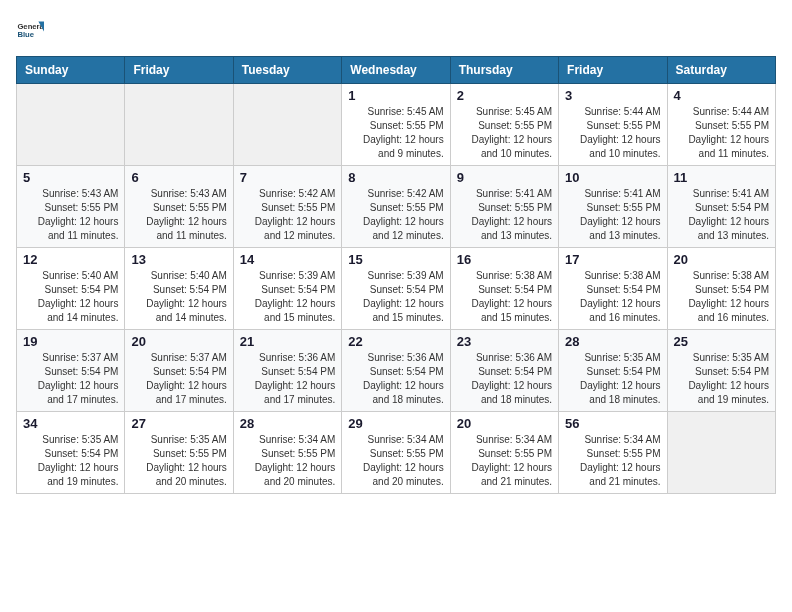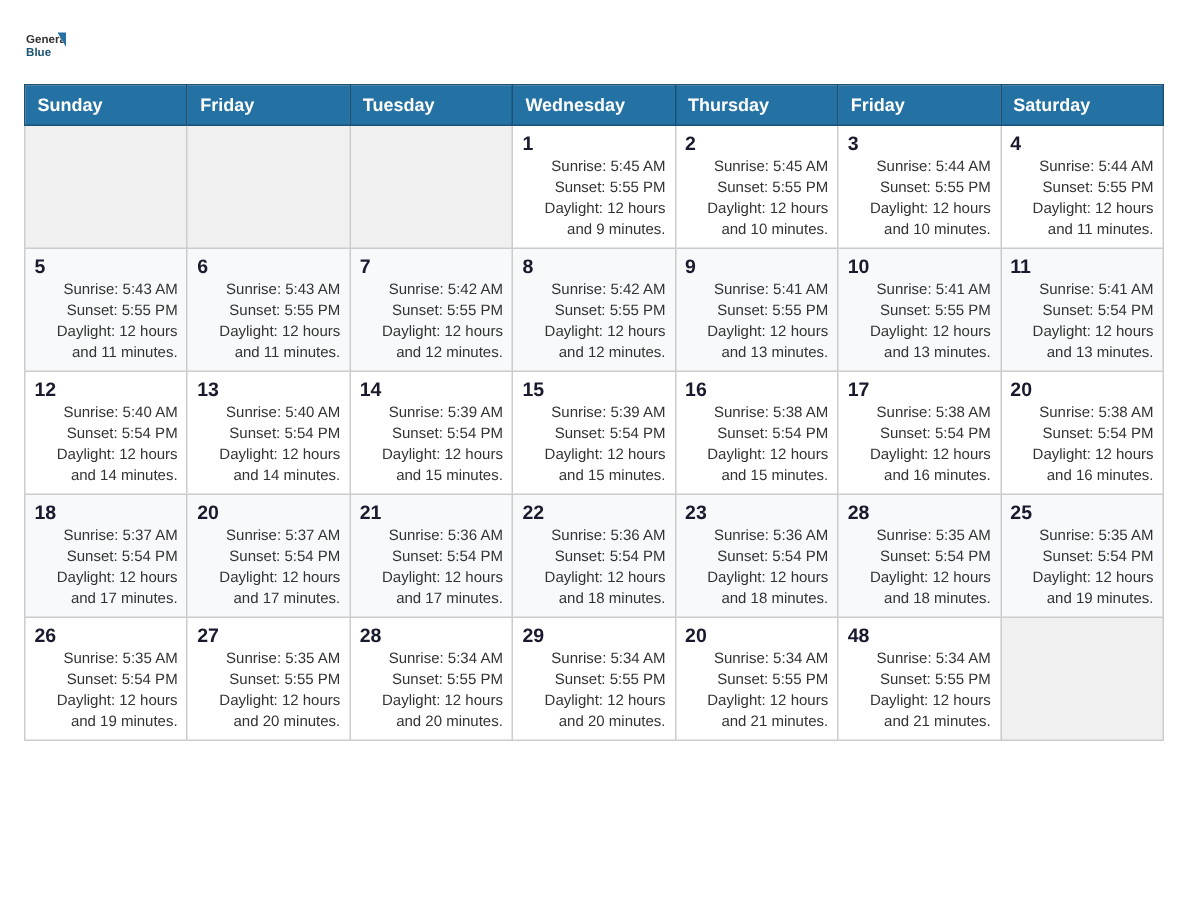--- a/index.html
+++ b/index.html
@@ -176,21 +176,21 @@
           <span class="cell-date">17</span>
           <div class="cell-info">Sunrise: 5:38 AM<br>Sunset: 5:54 PM<br>Daylight: 12 hours<br>and 16 minutes.</div>
         </td>
         <td>
           <span class="cell-date">20</span>
           <div class="cell-info">Sunrise: 5:38 AM<br>Sunset: 5:54 PM<br>Daylight: 12 hours<br>and 16 minutes.</div>
         </td>
       </tr>
       <tr>
         <td>
-          <span class="cell-date">18</span>
+          <span class="cell-date">19</span>
           <div class="cell-info">Sunrise: 5:37 AM<br>Sunset: 5:54 PM<br>Daylight: 12 hours<br>and 17 minutes.</div>
         </td>
         <td>
           <span class="cell-date">20</span>
           <div class="cell-info">Sunrise: 5:37 AM<br>Sunset: 5:54 PM<br>Daylight: 12 hours<br>and 17 minutes.</div>
         </td>
         <td>
           <span class="cell-date">21</span>
           <div class="cell-info">Sunrise: 5:36 AM<br>Sunset: 5:54 PM<br>Daylight: 12 hours<br>and 17 minutes.</div>
         </td>
@@ -206,39 +206,39 @@
           <span class="cell-date">28</span>
           <div class="cell-info">Sunrise: 5:35 AM<br>Sunset: 5:54 PM<br>Daylight: 12 hours<br>and 18 minutes.</div>
         </td>
         <td>
           <span class="cell-date">25</span>
           <div class="cell-info">Sunrise: 5:35 AM<br>Sunset: 5:54 PM<br>Daylight: 12 hours<br>and 19 minutes.</div>
         </td>
       </tr>
       <tr>
         <td>
-          <span class="cell-date">26</span>
+          <span class="cell-date">34</span>
           <div class="cell-info">Sunrise: 5:35 AM<br>Sunset: 5:54 PM<br>Daylight: 12 hours<br>and 19 minutes.</div>
         </td>
         <td>
           <span class="cell-date">27</span>
           <div class="cell-info">Sunrise: 5:35 AM<br>Sunset: 5:55 PM<br>Daylight: 12 hours<br>and 20 minutes.</div>
         </td>
         <td>
           <span class="cell-date">28</span>
           <div class="cell-info">Sunrise: 5:34 AM<br>Sunset: 5:55 PM<br>Daylight: 12 hours<br>and 20 minutes.</div>
         </td>
         <td>
           <span class="cell-date">29</span>
           <div class="cell-info">Sunrise: 5:34 AM<br>Sunset: 5:55 PM<br>Daylight: 12 hours<br>and 20 minutes.</div>
         </td>
         <td>
           <span class="cell-date">20</span>
           <div class="cell-info">Sunrise: 5:34 AM<br>Sunset: 5:55 PM<br>Daylight: 12 hours<br>and 21 minutes.</div>
         </td>
         <td>
-          <span class="cell-date">48</span>
+          <span class="cell-date">56</span>
           <div class="cell-info">Sunrise: 5:34 AM<br>Sunset: 5:55 PM<br>Daylight: 12 hours<br>and 21 minutes.</div>
         </td>
         <td class="empty-cell"></td>
       </tr>
     </tbody>
 </table>
 
 </body></html>

